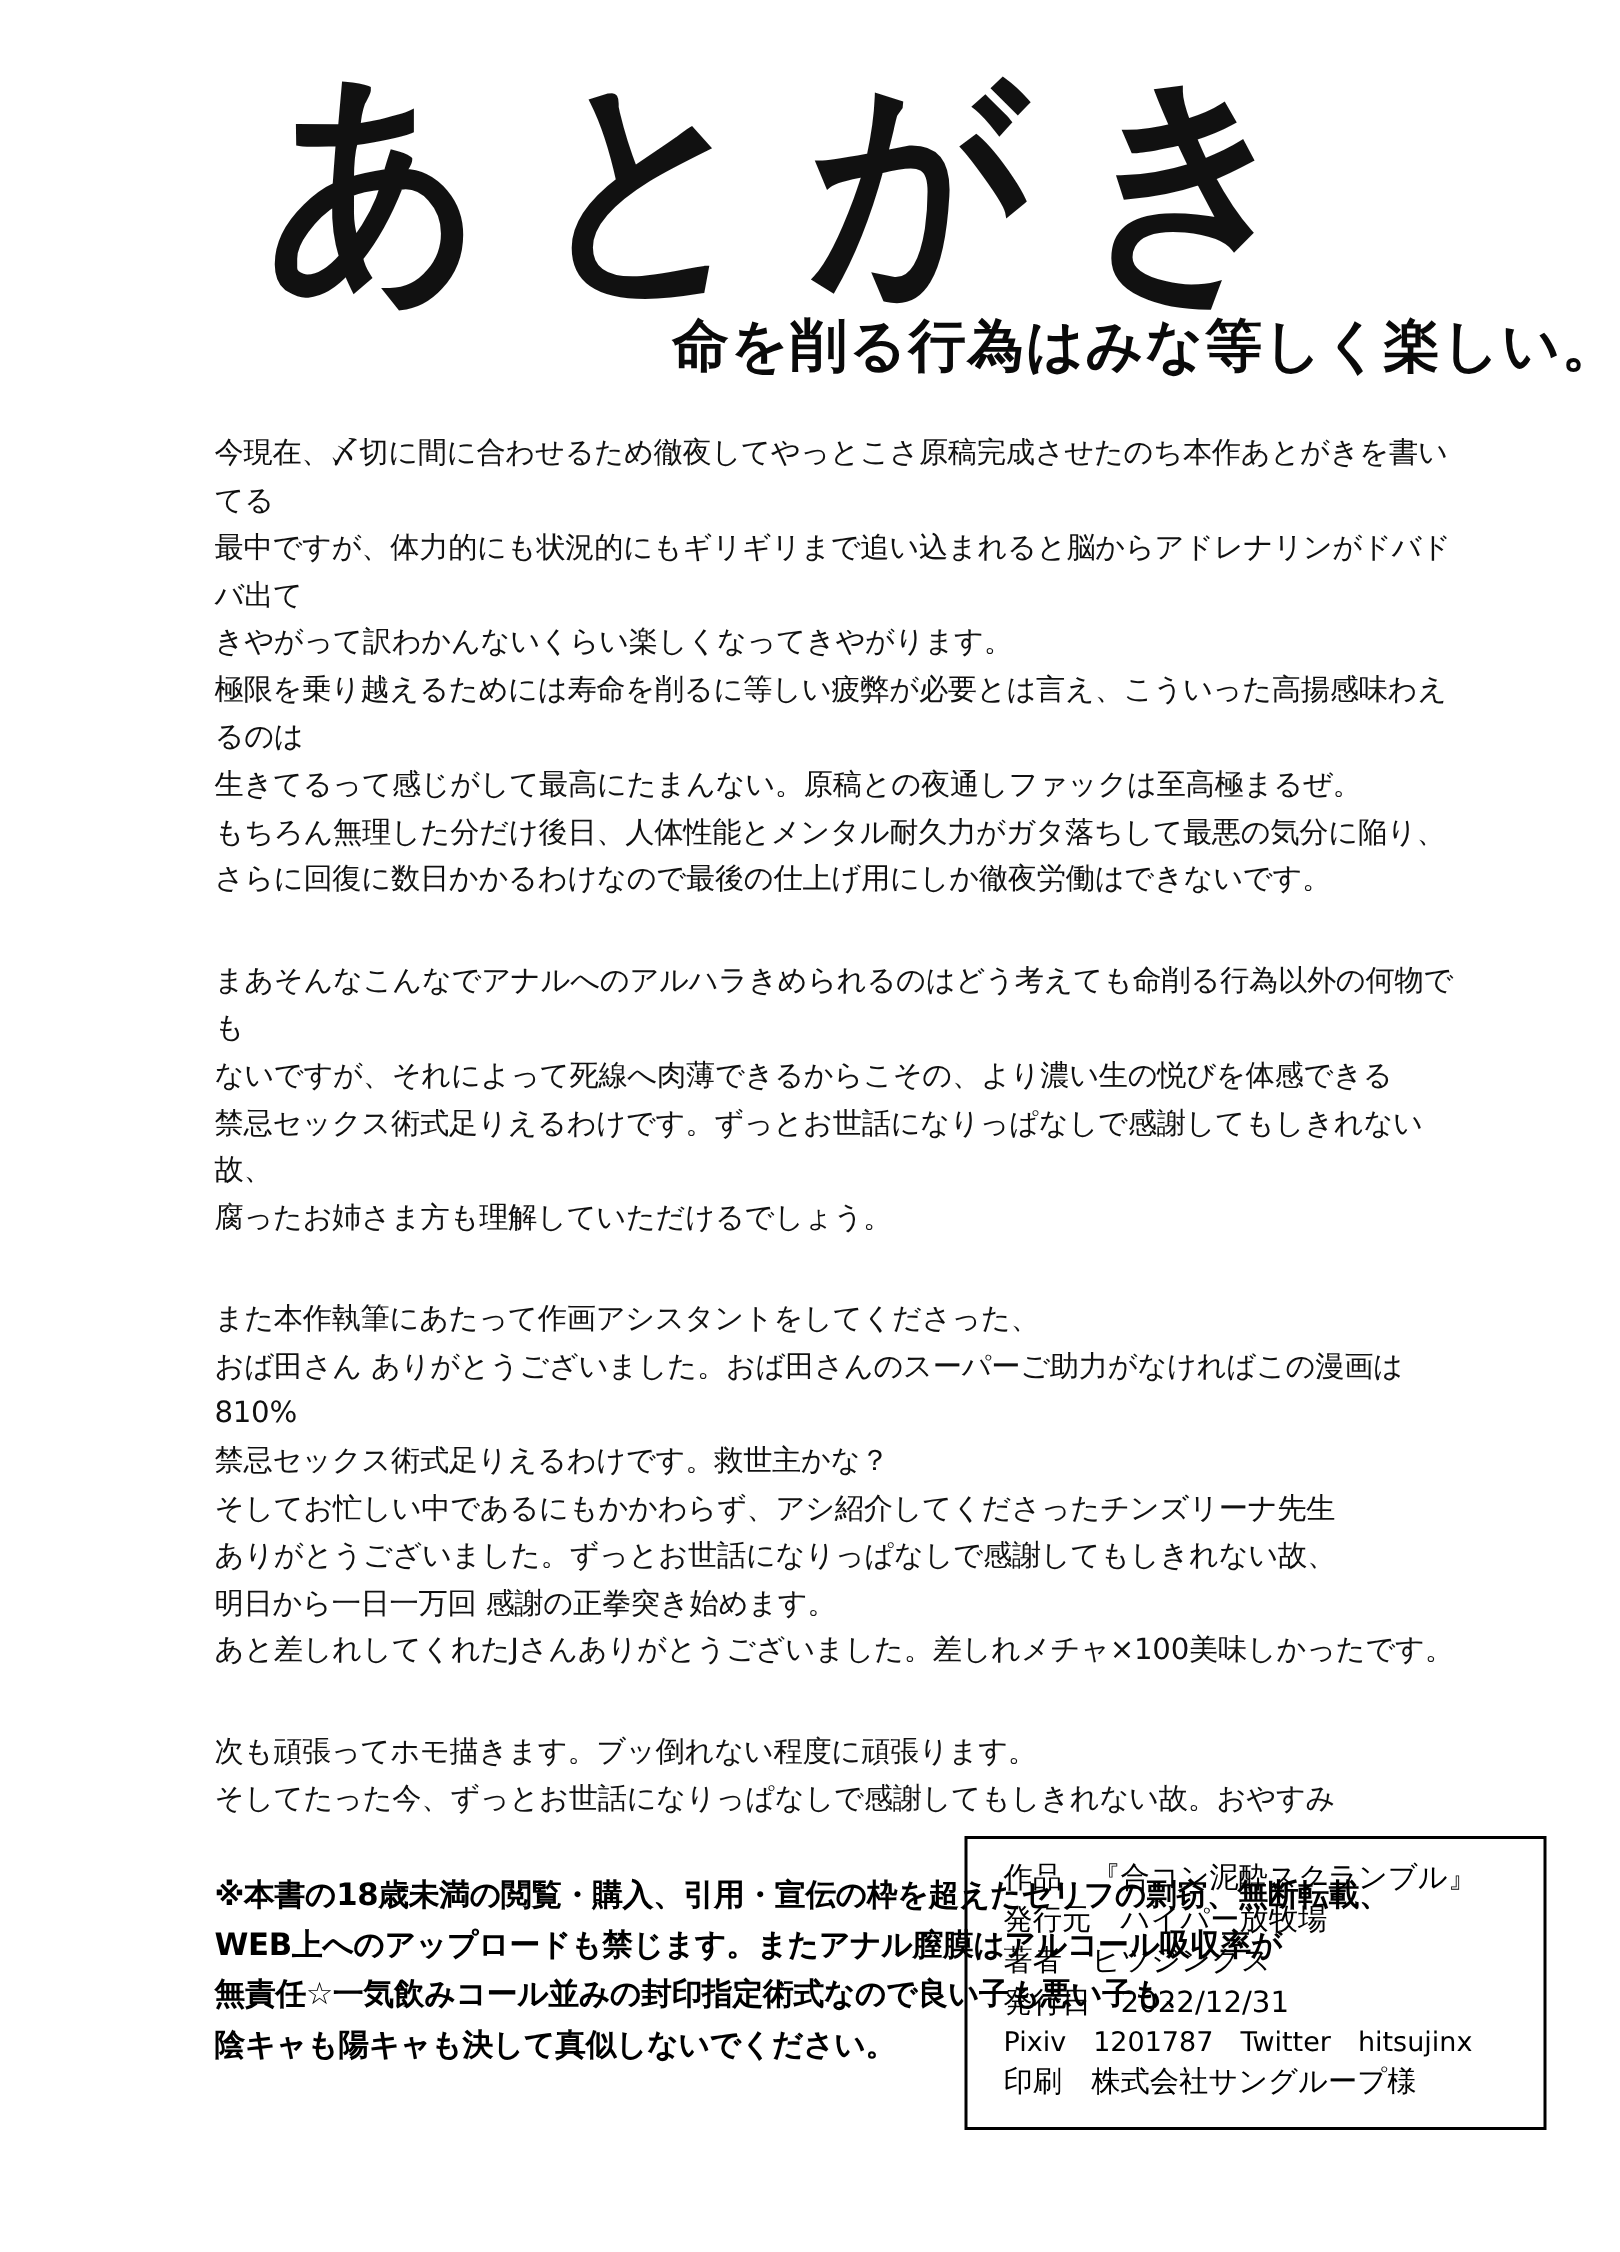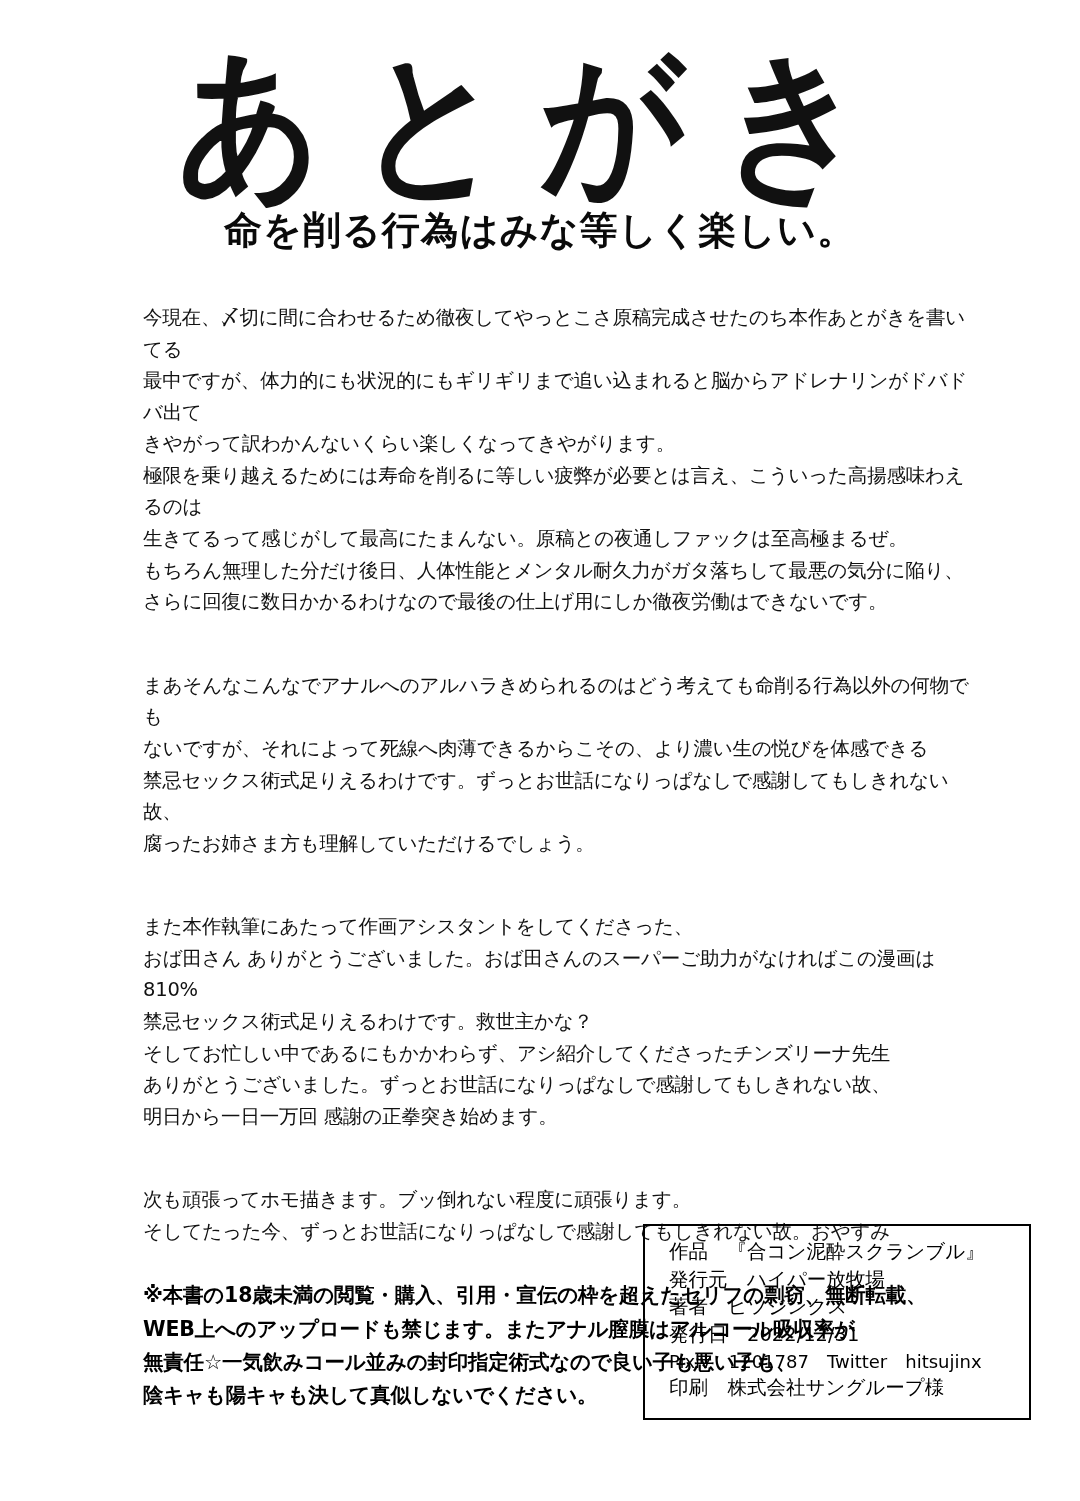--- a/index.html
+++ b/index.html
@@ -35,42 +35,42 @@
     color: #111111;
     white-space: nowrap;
     transform: scaleY(1.12);
     transform-origin: top center;
   }
   .subtitle {
     position: absolute;
     top: 205px;
     left: 0;
     width: 1080px;
-    text-align: center;
+    text-align: right;
     font-family: "DejaVu Sans", sans-serif;
     font-size: 38px;
     font-weight: bold;
     letter-spacing: 1px;
     color: #0a0a0a;
   }
 
   
   .body-wrap {
     position: absolute;
     top: 286px;
     left: 143px;
     width: 830px;
   }
   .para {
     font-family: "DejaVu Sans", sans-serif;
     font-size: 19.5px;
     line-height: 1.62;
     color: #111111;
     letter-spacing: -0.2px;
-    margin: 16px 0 0 0;
+    margin: 0 0 0 0;
   }
   .para + .para {
     margin-top: 0;
   }
   .para-gap {
     height: 36px;
   }
   .para-gap-sm {
     height: 32px;
   }
@@ -137,20 +137,21 @@
 
     <div class="para-gap"></div>
 
     <div>
       <div class="para">また本作執筆にあたって作画アシスタントをしてくださった、</div>
       <div class="para">おば田さん ありがとうございました。おば田さんのスーパーご助力がなければこの漫画は810%</div>
       <div class="para">禁忌セックス術式足りえるわけです。救世主かな？</div>
       <div class="para">そしてお忙しい中であるにもかかわらず、アシ紹介してくださったチンズリーナ先生</div>
       <div class="para">ありがとうございました。ずっとお世話になりっぱなしで感謝してもしきれない故、</div>
       <div class="para">明日から一日一万回 感謝の正拳突き始めます。</div>
+      <div class="para">あと差しれしてくれたJさんありがとうございました。差しれメチャ×100美味しかったです。</div>
     </div>
 
     <div class="para-gap"></div>
 
     <div>
       <div class="para">次も頑張ってホモ描きます。ブッ倒れない程度に頑張ります。</div>
       <div class="para">そしてたった今、ずっとお世話になりっぱなしで感謝してもしきれない故。おやすみ</div>
     </div>
 
     <div class="para-gap-sm"></div>

